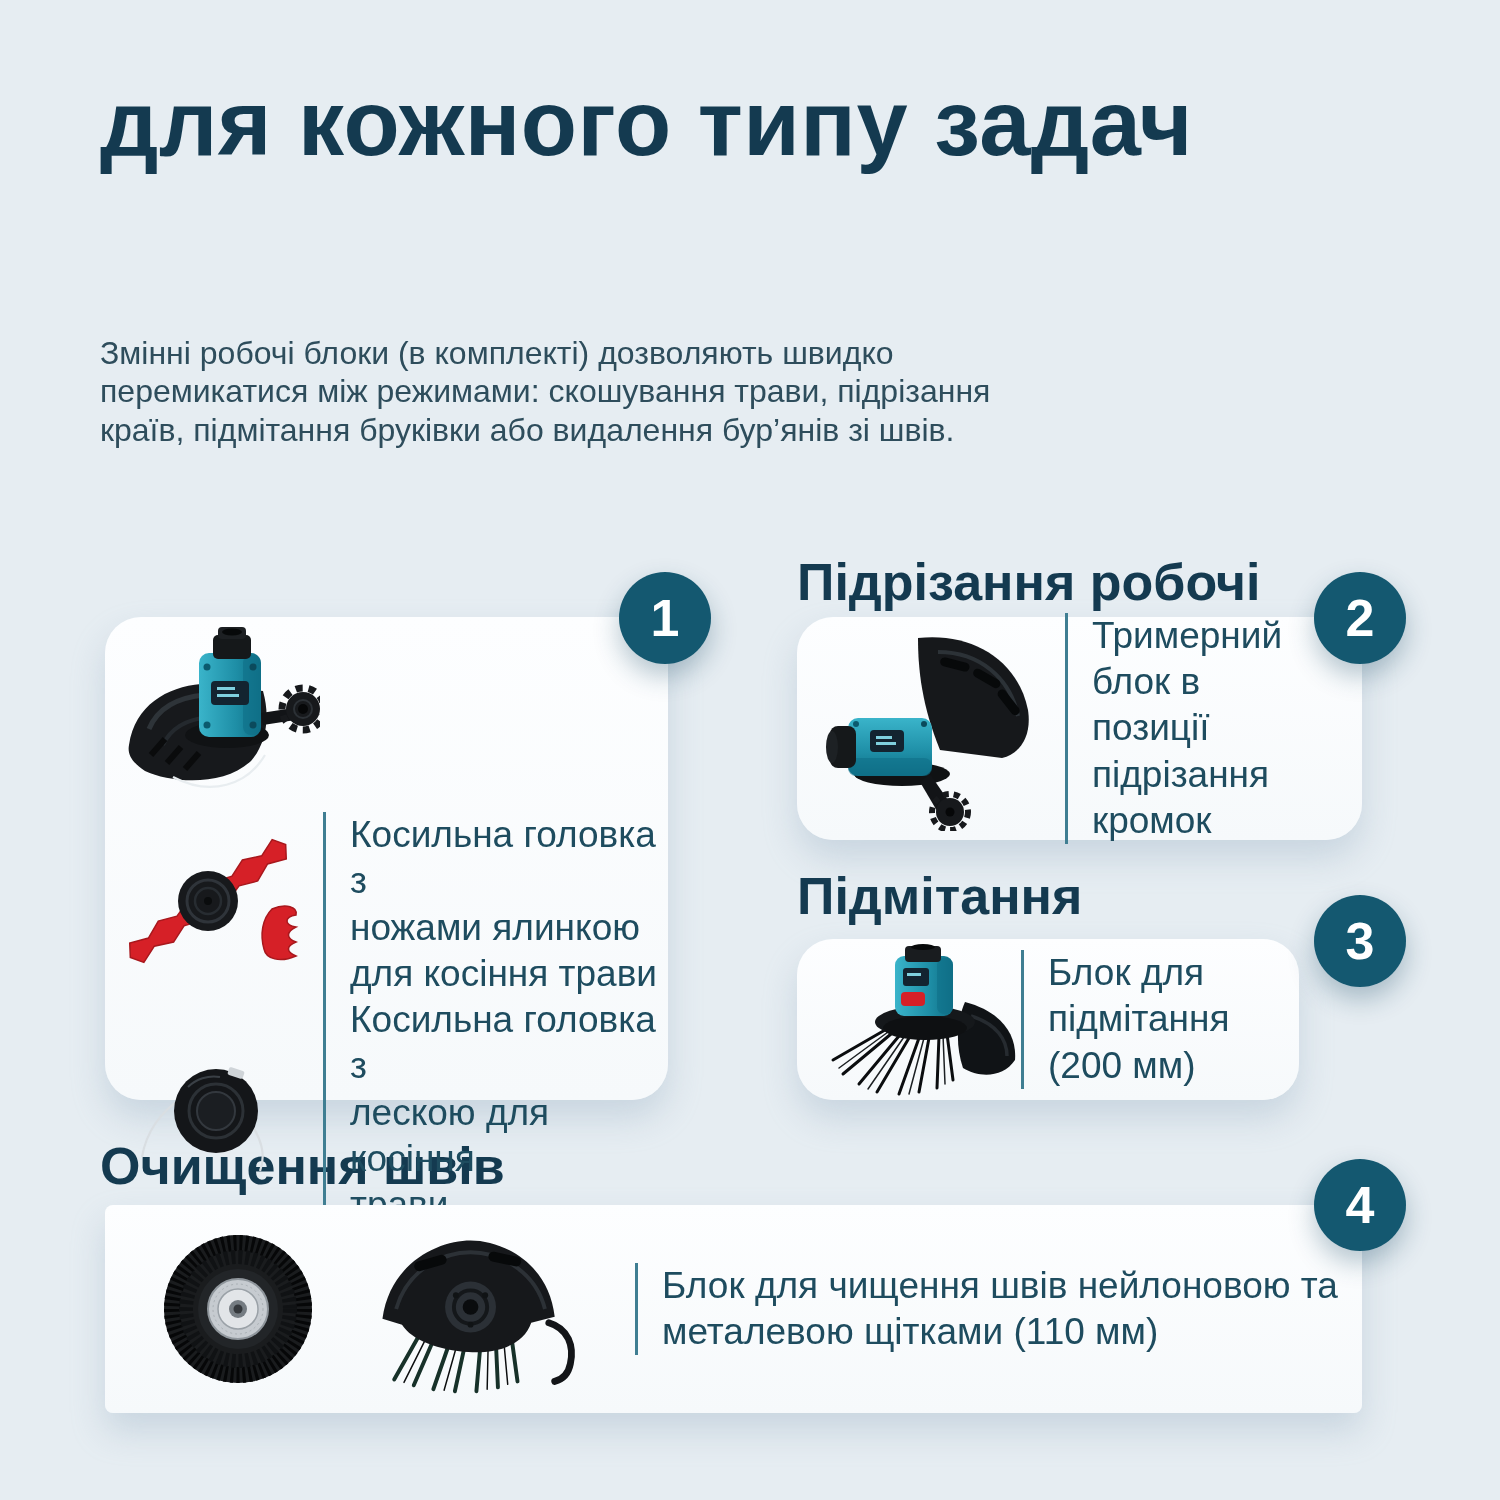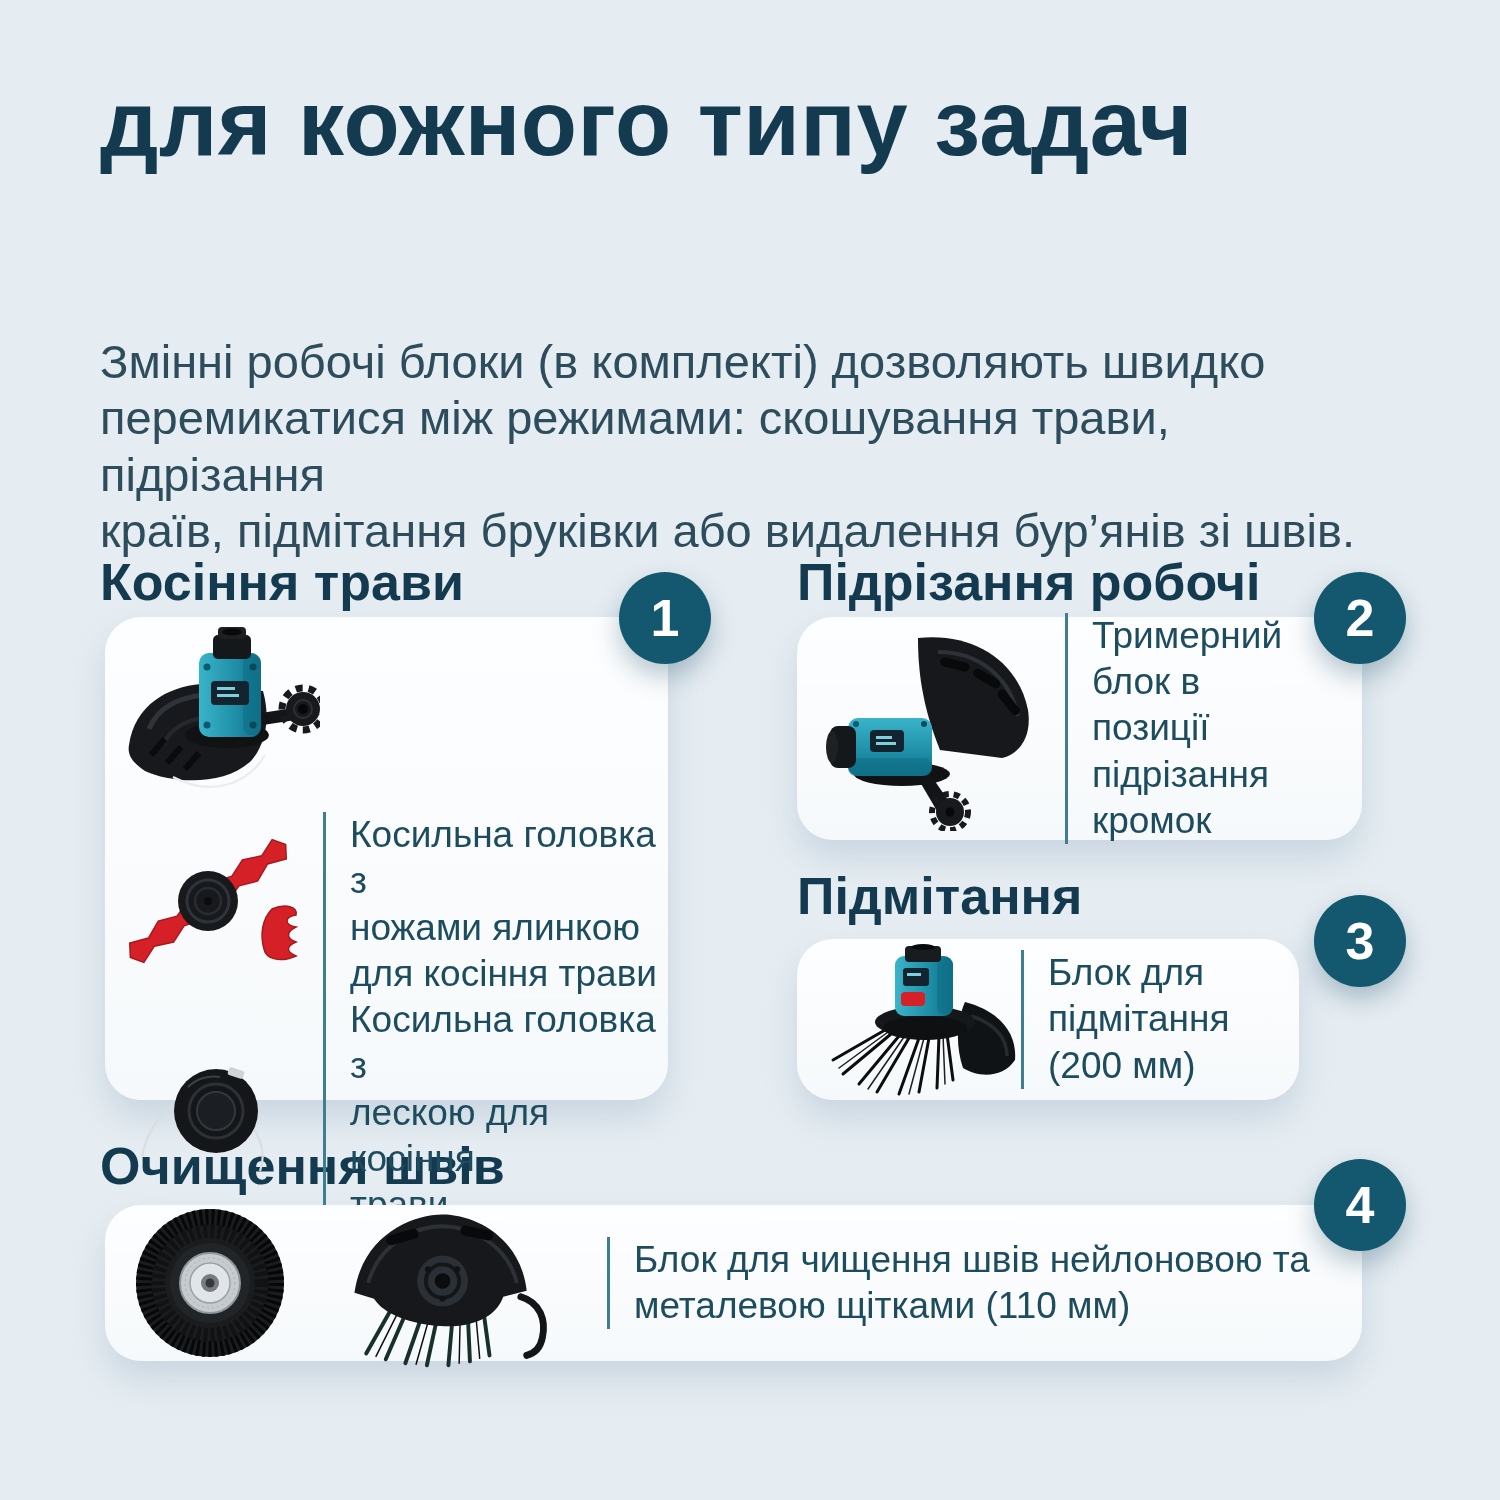--- a/index.html
+++ b/index.html
@@ -10,21 +10,21 @@
     font-family:"Liberation Sans", sans-serif;
     overflow:hidden;
   }
   .h1{
     position:absolute;left:100px;top:72px;
     font-size:92px;font-weight:700;line-height:1.13;
     color:#143a50;letter-spacing:.5px;
   }
   .intro{
     position:absolute;left:100px;top:334px;width:1300px;
-    font-size:47px;line-height:1.2;color:#2e4d5c;
+    font-size:32px;line-height:1.2;color:#2e4d5c;
     white-space:pre-line;
   }
   .sec-title{
     position:absolute;font-size:52px;font-weight:700;color:#143a50;
   }
   .card{
     position:absolute;
     background:linear-gradient(180deg,#fdfeff 0%,#f6f9fb 100%);
     border-radius:36px;
     box-shadow:0 18px 34px rgba(141,166,188,.32);
@@ -52,22 +52,22 @@
   .card1 .imgbox{width:212px;}
   
   .card2{left:797px;top:617px;width:565px;height:223px;
     display:flex;align-items:center;padding-left:16px;box-sizing:border-box;}
   .card2 .imgbox{width:252px;}
   
   .card3{left:797px;top:939px;width:502px;height:161px;
     display:flex;align-items:center;padding-left:16px;box-sizing:border-box;}
   .card3 .imgbox{width:208px;}
   
-  .card4{left:105px;top:1205px;width:1257px;height:156px;
-    display:flex;align-items:center;box-sizing:border-box;}
+  .card4{left:105px;top:1205px;width:1257px;height:208px;
+    display:flex;align-items:center;padding-left:28px;box-sizing:border-box;border-radius:8px;}
   .card4 .imgbox-a{flex:none;width:210px;display:flex;align-items:center;justify-content:center;}
   .card4 .imgbox-b{flex:none;width:230px;margin-left:14px;display:flex;align-items:center;justify-content:center;}
   .card4 .label{margin-left:48px;}
   .b1{left:619px;top:572px;}
   .b2{left:1314px;top:572px;}
   .b3{left:1314px;top:895px;}
   .b4{left:1314px;top:1159px;}
 </style>
 </head>
 <body>
@@ -75,21 +75,20 @@
 <div class="page">
 
   <div class="h1">
     <div>для кожного типу задач</div>
   </div>
 
   <div class="intro">Змінні робочі блоки (в комплекті) дозволяють швидко
 перемикатися між режимами: скошування трави, підрізання
 країв, підмітання бруківки або видалення бур’янів зі швів.</div>
 
-  <div class="sec-title" style="left:100px;top:552px;">Косіння трави</div>
   <div class="sec-title" style="left:797px;top:552px;">Підрізання робочі</div>
   <div class="sec-title" style="left:797px;top:866px;">Підмітання</div>
   <div class="sec-title" style="left:100px;top:1136px;">Очищення швів</div>
 
   <div class="card card1">
 
     <div class="row">
       <div class="imgbox">
         <svg width="205" height="185" viewBox="0 0 205 185">
           <defs>

